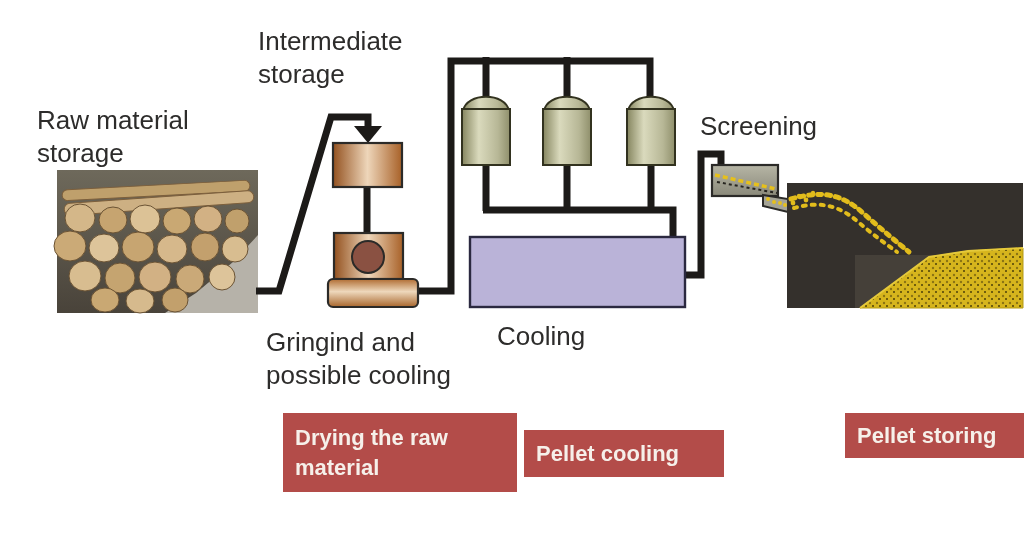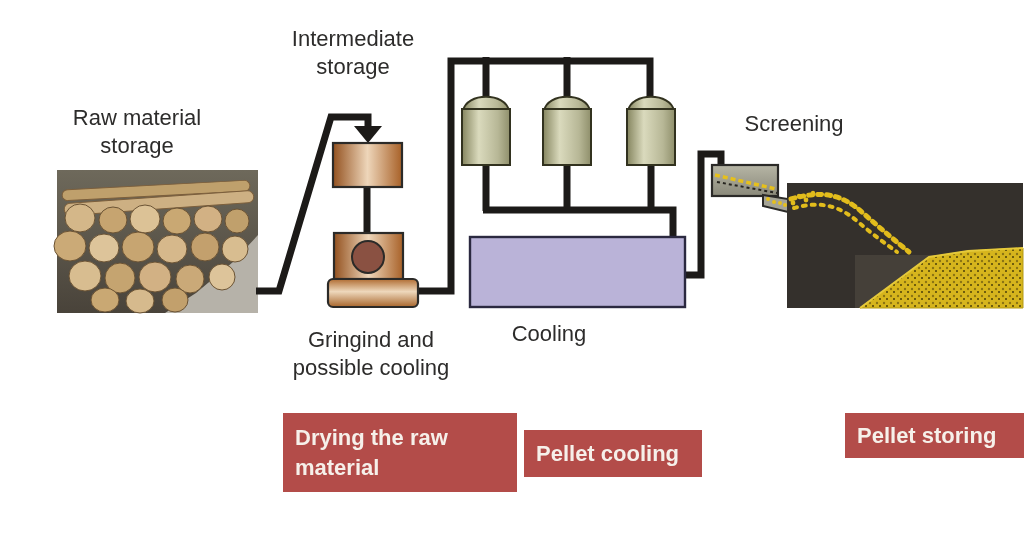--- a/index.html
+++ b/index.html
@@ -1,20 +1,20 @@
 <!DOCTYPE html>
 <html><head>
 <meta charset="utf-8">
 <style>
   html,body{margin:0;padding:0;background:#ffffff;}
   #stage{position:relative;width:1024px;height:536px;background:#ffffff;overflow:hidden;
          font-family:"Liberation Sans",sans-serif;}
   #diagram-svg{position:absolute;left:0;top:0;}
-  .stage-label{position:absolute;font-size:22px;line-height:1.25;color:#2d2c2b;
-               text-align:center;white-space:pre-line;}
+  .stage-label{position:absolute;font-size:26px;line-height:1.25;color:#2d2c2b;
+               text-align:left;white-space:pre-line;}
   .badge{position:absolute;background:#b34c49;color:#f6f0ea;font-weight:bold;
          font-size:22px;line-height:1.33;padding:6px 12px;box-sizing:border-box;
          display:flex;align-items:center;white-space:pre-line;}
 </style>
 </head>
 <body>
 
 <div id="stage">
 
   <svg id="diagram-svg" width="1024" height="536" viewBox="0 0 1024 536">
@@ -140,29 +140,29 @@
     </g>
   </svg>
 
   <div class="stage-label" style="left:37px;top:104px;width:200px;">Raw material
 storage</div>
 
   <div class="stage-label" style="left:258px;top:25px;width:190px;">Intermediate
 storage</div>
 
 
-  <div class="stage-label" style="left:700px;top:110px;width:132px;margin-left:28px;">Screening</div>
+  <div class="stage-label" style="left:700px;top:110px;width:132px;">Screening</div>
 
   <div class="stage-label" style="left:266px;top:326px;width:210px;">Gringind and
 possible cooling</div>
 
   <div class="stage-label" style="left:497px;top:320px;width:104px;">Cooling</div>
 
 
 
   <div class="badge" style="left:283px;top:413px;width:234px;height:79px;">Drying the raw
 material</div>
 
-  <div class="badge" style="left:524px;top:430px;width:178px;height:47px;">Pellet cooling</div>
+  <div class="badge" style="left:524px;top:430px;width:200px;height:47px;">Pellet cooling</div>
 
   <div class="badge" style="left:800px;top:413px;width:192px;height:45px;margin-left:45px;">Pellet storing</div>
 
 </div>
 
 </body></html>

